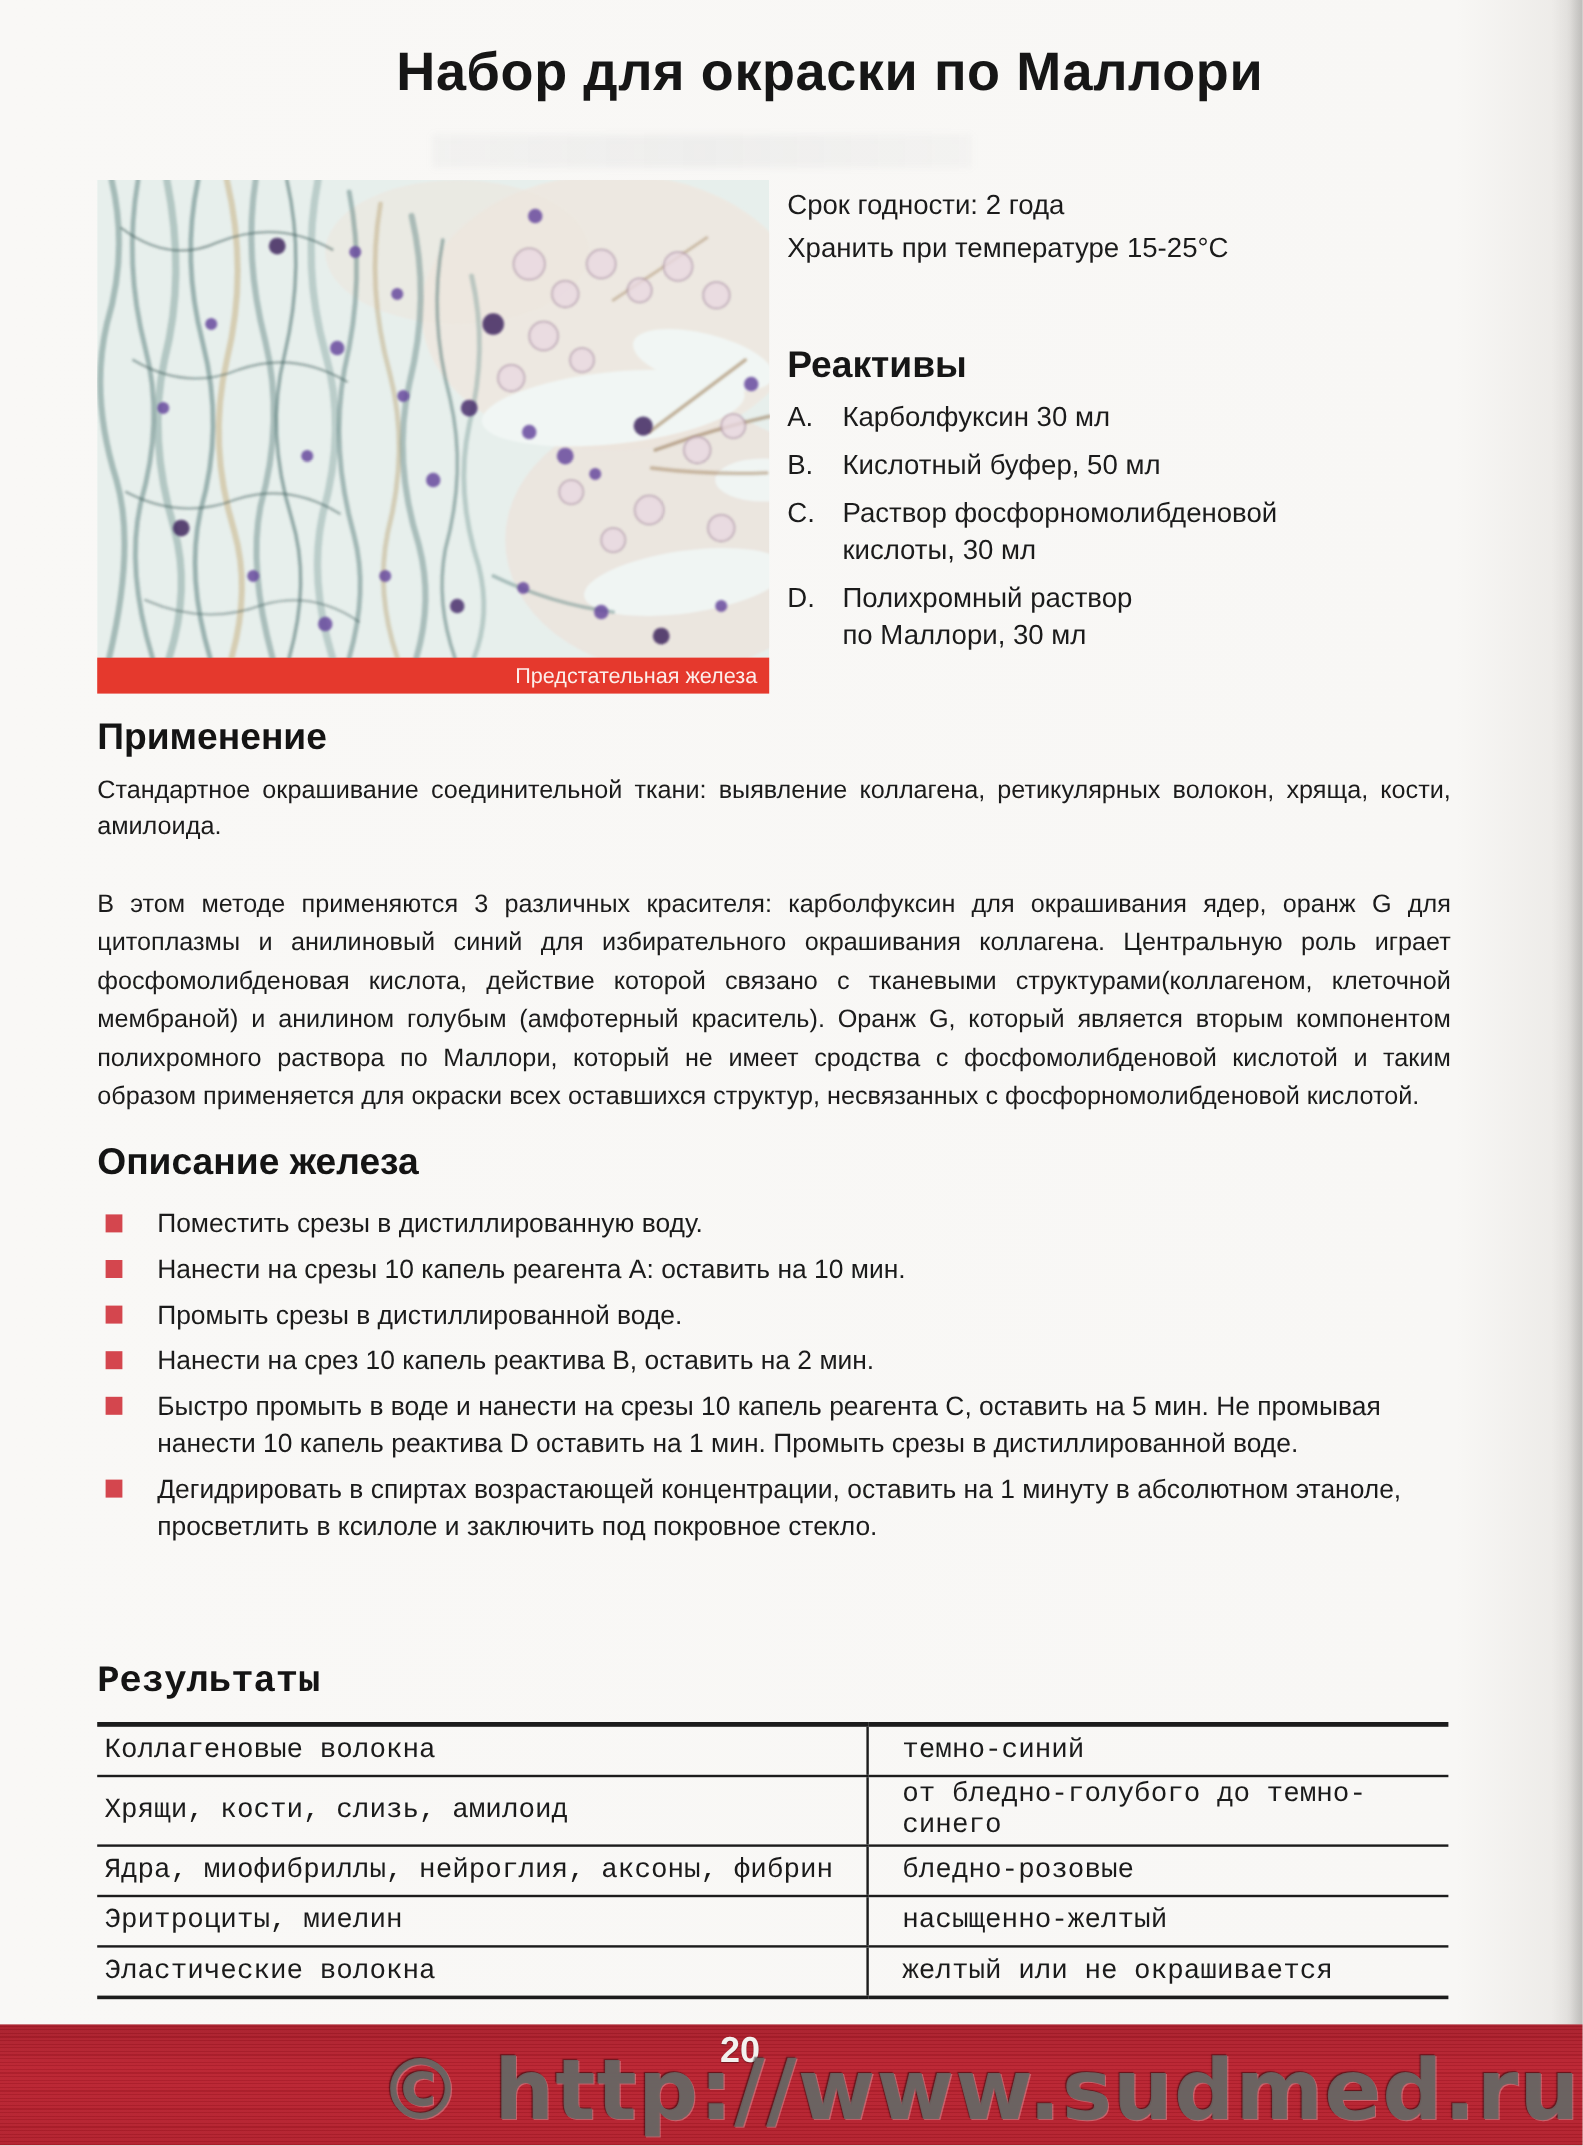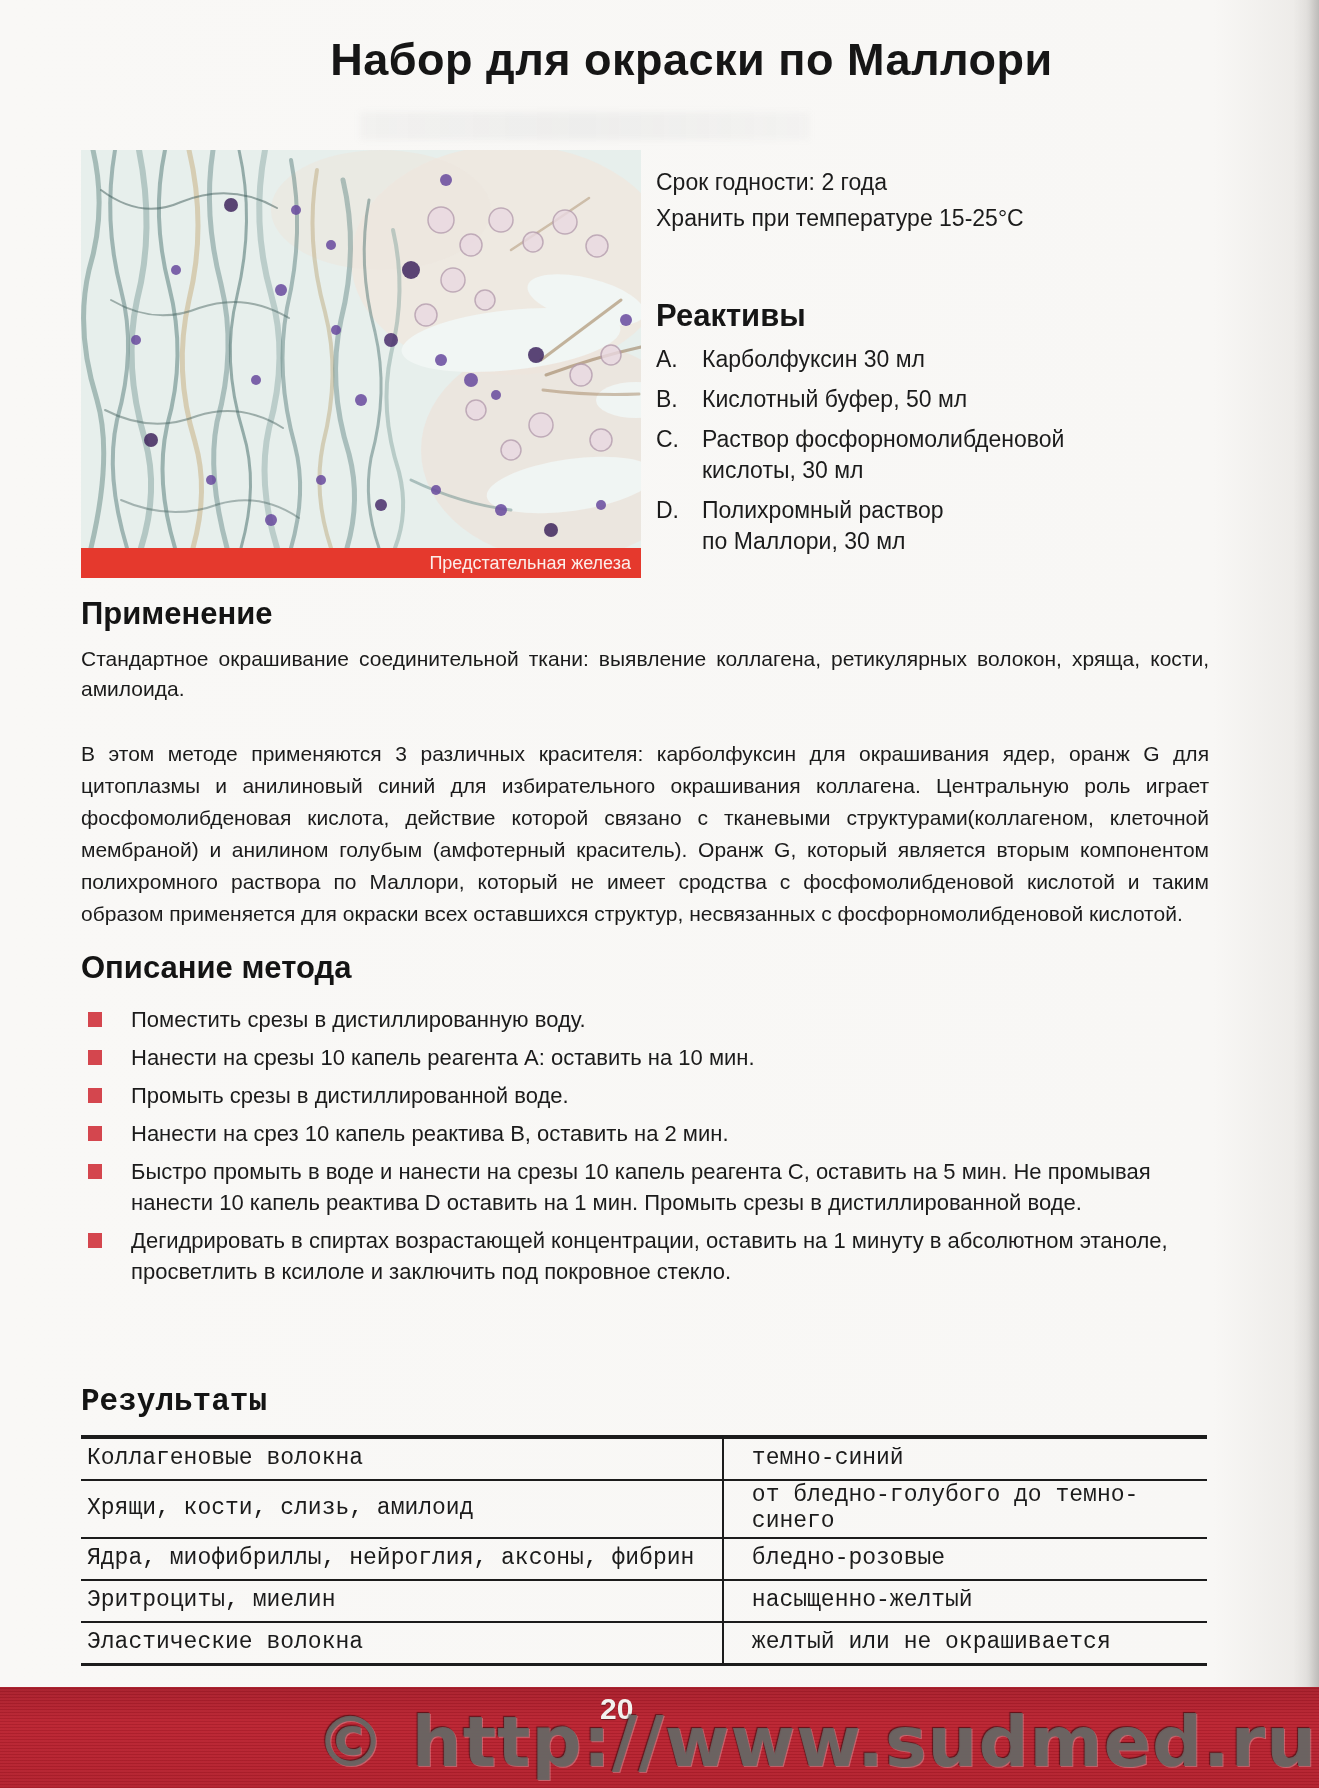--- a/index.html
+++ b/index.html
@@ -16,21 +16,21 @@
     background:linear-gradient(90deg,rgba(120,130,140,.05),rgba(120,130,140,.08),rgba(120,130,140,.04));
     filter:blur(3px);}
   
   .figure{position:absolute;left:81px;top:150px;width:560px;height:428px;}
   .figure svg{display:block;width:560px;height:398px;}
   .figure-caption{
     position:absolute;left:0;bottom:0;width:100%;height:30px;background:#e5392d;
     color:#fceeea;font-size:18px;line-height:30px;text-align:right;box-sizing:border-box;padding-right:10px;
   }
   
-  .info-col{position:absolute;left:656px;top:164px;width:505px;}
+  .info-col{position:absolute;left:656px;top:152px;width:505px;}
   .info-line{font-size:23px;line-height:36px;}
   .reagents-heading{margin:62px 0 10px 0;font-size:31px;font-weight:700;color:#161616;}
   .reagent-item{display:flex;margin-bottom:9px;font-size:23px;line-height:31px;}
   .reagent-letter{flex:0 0 46px;}
   .reagent-text{flex:1;white-space:pre-line;}
   
   .section{position:absolute;left:81px;width:1128px;}
   .section h2{margin:0 0 12px 0;font-size:31px;font-weight:700;color:#141414;}
   .para{margin:0;font-size:21px;line-height:30px;text-align:justify;}
   .para + .para{margin-top:34px;line-height:32px;}
@@ -196,21 +196,21 @@
     </div>
   </div>
 
   <div class="section" style="top:596px;">
     <h2>Применение</h2>
     <p class="para">Стандартное окрашивание соединительной ткани: выявление коллагена, ретикулярных волокон, хряща, кости, амилоида.</p>
     <p class="para">В этом методе применяются 3 различных красителя: карболфуксин для окрашивания ядер, оранж G для цитоплазмы и анилиновый синий для избирательного окрашивания коллагена. Центральную роль играет фосфомолибденовая кислота, действие которой связано с тканевыми структурами(коллагеном, клеточной мембраной) и анилином голубым (амфотерный краситель). Оранж G, который является вторым компонентом полихромного раствора по Маллори, который не имеет сродства с фосфомолибденовой кислотой и таким образом применяется для окраски всех оставшихся структур, несвязанных с фосфорномолибденовой кислотой.</p>
   </div>
 
   <div class="section" style="top:950px;">
-    <h2>Описание метода</h2>
+    <h2>Описание железа</h2>
     <ul class="steps">
       <li><span class="bullet"></span><span>Поместить срезы в дистиллированную воду.</span></li>
       <li><span class="bullet"></span><span>Нанести на срезы 10 капель реагента А: оставить на 10 мин.</span></li>
       <li><span class="bullet"></span><span>Промыть срезы в дистиллированной воде.</span></li>
       <li><span class="bullet"></span><span>Нанести на срез 10 капель реактива В, оставить на 2 мин.</span></li>
       <li><span class="bullet"></span><span>Быстро промыть в воде и нанести на срезы 10 капель  реагента С, оставить на 5 мин. Не промывая нанести 10 капель реактива D оставить на 1 мин. Промыть срезы в дистиллированной воде.</span></li>
       <li><span class="bullet"></span><span>Дегидрировать в спиртах возрастающей концентрации, оставить на 1 минуту в абсолютном этаноле, просветлить в ксилоле и заключить под покровное стекло.</span></li>
     </ul>
   </div>
 

